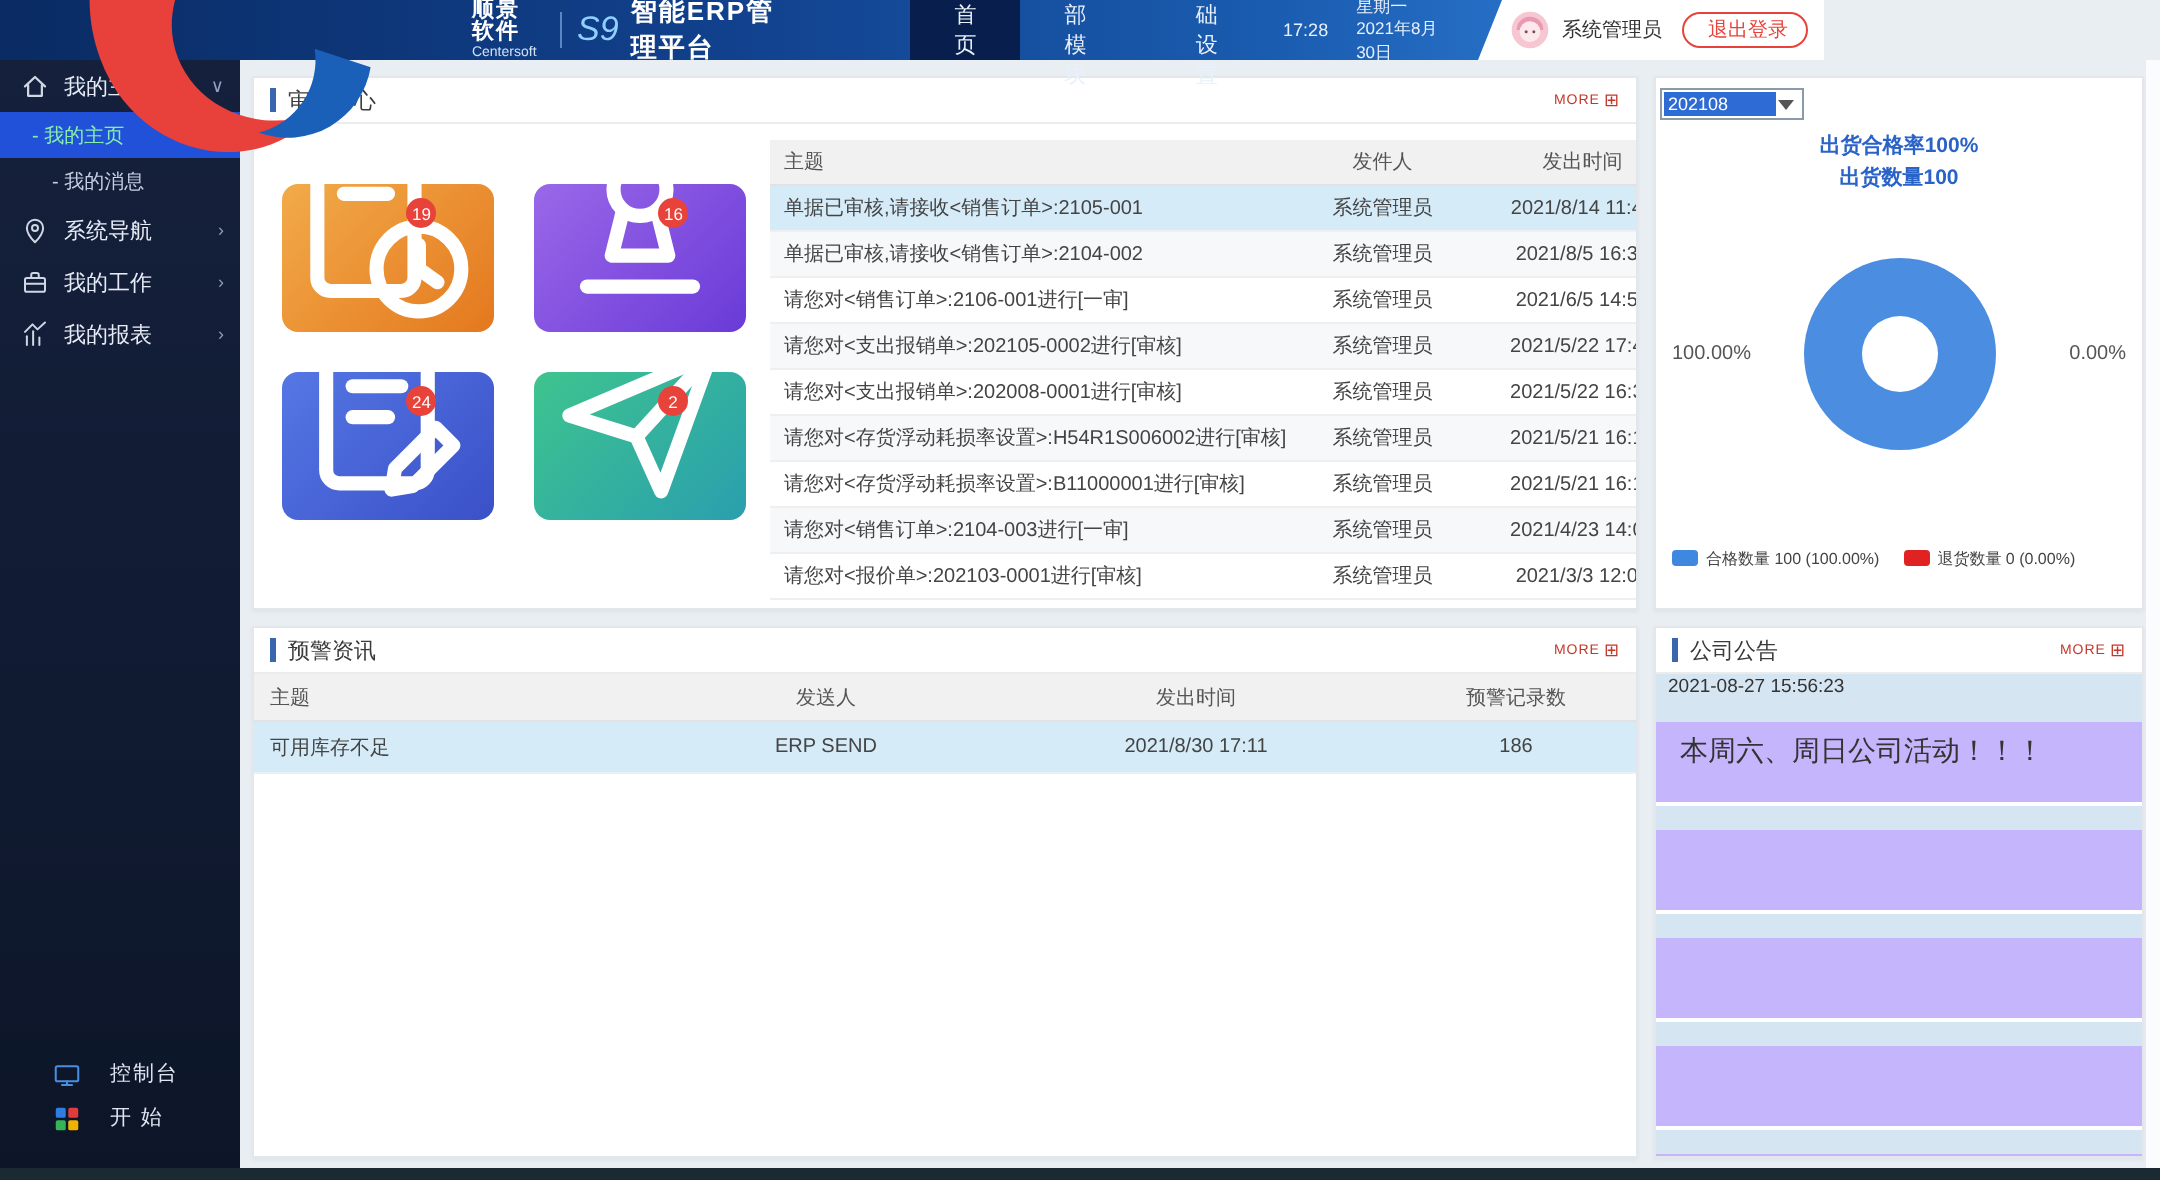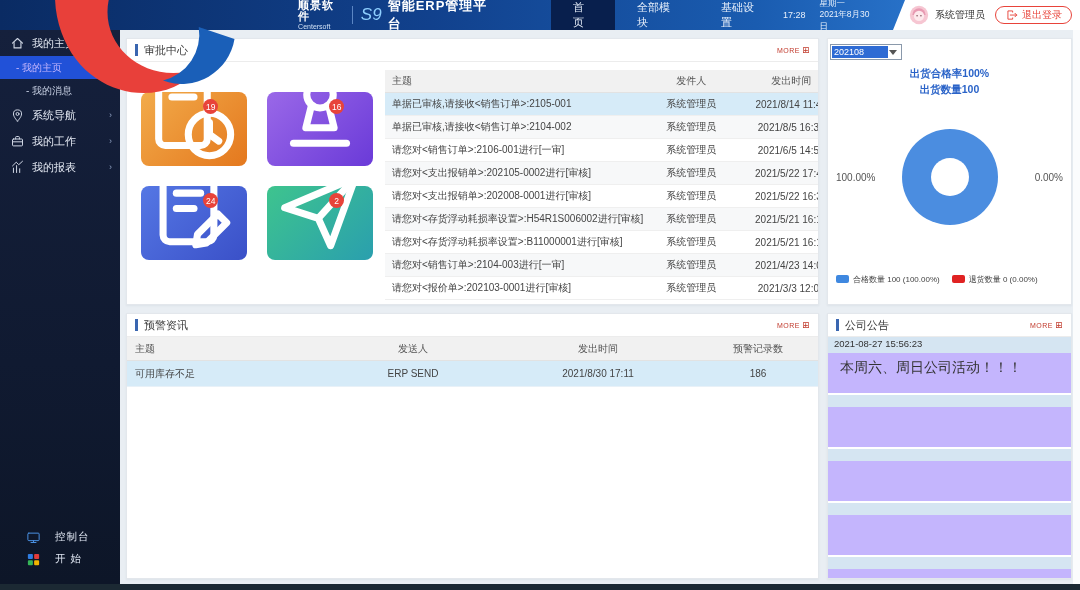--- a/index.html
+++ b/index.html
@@ -1,20 +1,20 @@
 <!DOCTYPE html>
 <html><head>
 <meta charset="utf-8">
 <style>
   * { margin:0; padding:0; box-sizing:border-box; font-family:"Liberation Sans","DejaVu Sans",sans-serif; }
   html,body { width:1080px; height:590px; overflow:hidden; background:#e9eef3; }
   .app { position:relative; width:1080px; height:590px; }
 
   
-  .header { position:absolute; top:0; left:0; width:1080px; height:30px;
+  .header { position:absolute; top:0; left:0; width:912px; height:30px;
     background:linear-gradient(90deg,#0a2b63 0%,#11418d 40%,#1a5cb0 70%,#2d7ad2 90%);
     display:flex; align-items:center; z-index:20; }
   .logo-block { display:flex; align-items:center; padding-left:8px; }
   .logo-mark svg { width:22px; height:22px; display:block; }
   .logo-text { margin-left:4px; line-height:1; }
   .logo-text .co { color:#fff; font-weight:bold; font-size:11px; letter-spacing:1px; }
   .logo-text .sub { color:#cfe0f5; font-size:7px; margin-top:1px; }
   .logo-divider { width:1px; height:18px; background:#5b86c4; margin:0 8px; }
   .s9 { color:#8fd0ff; font-size:17px; font-weight:normal; font-style:italic; margin-right:6px; }
   .product-name { color:#fff; font-size:13px; font-weight:bold; letter-spacing:1px; }
@@ -37,21 +37,21 @@
   
   .sidebar { position:absolute; top:30px; left:0; width:120px; height:554px;
     background:linear-gradient(180deg,#15203c 0%,#101a31 60%,#0d1628 100%); z-index:10; }
   .side-item { display:flex; align-items:center; height:26px; padding:0 8px 0 10px; cursor:pointer; color:#e6ebf5; }
   .side-item .side-icon { width:15px; height:15px; margin-right:7px; }
   .side-item .side-icon svg { width:15px; height:15px; display:block; }
   .side-item .side-label { font-size:11px; flex:1; white-space:nowrap; }
   .side-item .side-chevron { font-size:9px; color:#8fa0c0; }
   .side-item.child { height:23px; padding-left:26px; color:#c6cfe2; }
   .side-item.child .side-label { font-size:10px; }
-  .side-item.active { background:#2151d8; color:#c4b5fd;padding-left:16px; }
+  .side-item.active { background:#2151d8; color:#86efac;padding-left:16px; }
   .side-footer { position:absolute; bottom:14px; left:0; width:120px; }
   .side-foot-item { display:flex; align-items:center; height:22px; padding-left:26px; cursor:pointer; color:#dfe6f2; }
   .side-foot-item .side-icon { width:15px; height:15px; margin-right:14px; }
   .side-foot-item .side-icon svg { width:15px; height:15px; display:block; }
   .side-foot-item .side-label { font-size:10.5px; letter-spacing:1px; }
 
   
   .main { position:absolute; top:30px; left:120px; width:960px; height:554px; padding:8px 8px 5px 6px;
     display:grid; grid-template-columns:1fr 245px; grid-template-rows:267px 1fr; gap:8px; }
   .panel { background:#fff; border:1px solid #e3e7ec; box-shadow:0 1px 2px rgba(40,60,90,.06); position:relative; overflow:hidden; }
@@ -98,21 +98,21 @@
   
   .alert-head { display:flex; height:24px; align-items:center; background:#f1f1f1; border-bottom:1px solid #e2e2e2; color:#555; font-size:10px; }
   .alert-row { display:flex; height:26px; align-items:center; font-size:10px; color:#444; background:#d6ebf8; border-bottom:1px solid #e8f1f8; cursor:pointer; }
   .a-subj { flex:1; padding-left:8px; }
   .a-sender { width:170px; text-align:center; flex:0 0 auto; }
   .a-time { width:200px; text-align:center; flex:0 0 auto; }
   .a-count { width:120px; text-align:center; flex:0 0 auto; }
 
   
   .ann-list { height:calc(100% - 23px); overflow:hidden; }
-  .ann-date { height:16px; background:#d5e5f2; color:#333; font-size:9.5px; padding:1px 6px; }
+  .ann-date { height:24px; background:#d5e5f2; color:#333; font-size:9.5px; padding:1px 6px; }
   .ann-content { min-height:40px; background:#c4b5fd; font-size:14px; color:#333; padding:6px 12px; }
   .ann-item.empty .ann-date { height:12px; margin-top:2px; }
   .ann-item.empty .ann-content { height:40px; }
 
   
   .right-strip { position:absolute; top:30px; right:0; width:7px; height:554px; background:#fbfcfd; }
   .bottom-bar { position:absolute; left:0; bottom:0; width:1080px; height:6px; background:#1b2933; z-index:30; }
 </style>
 </head>
 <body>

